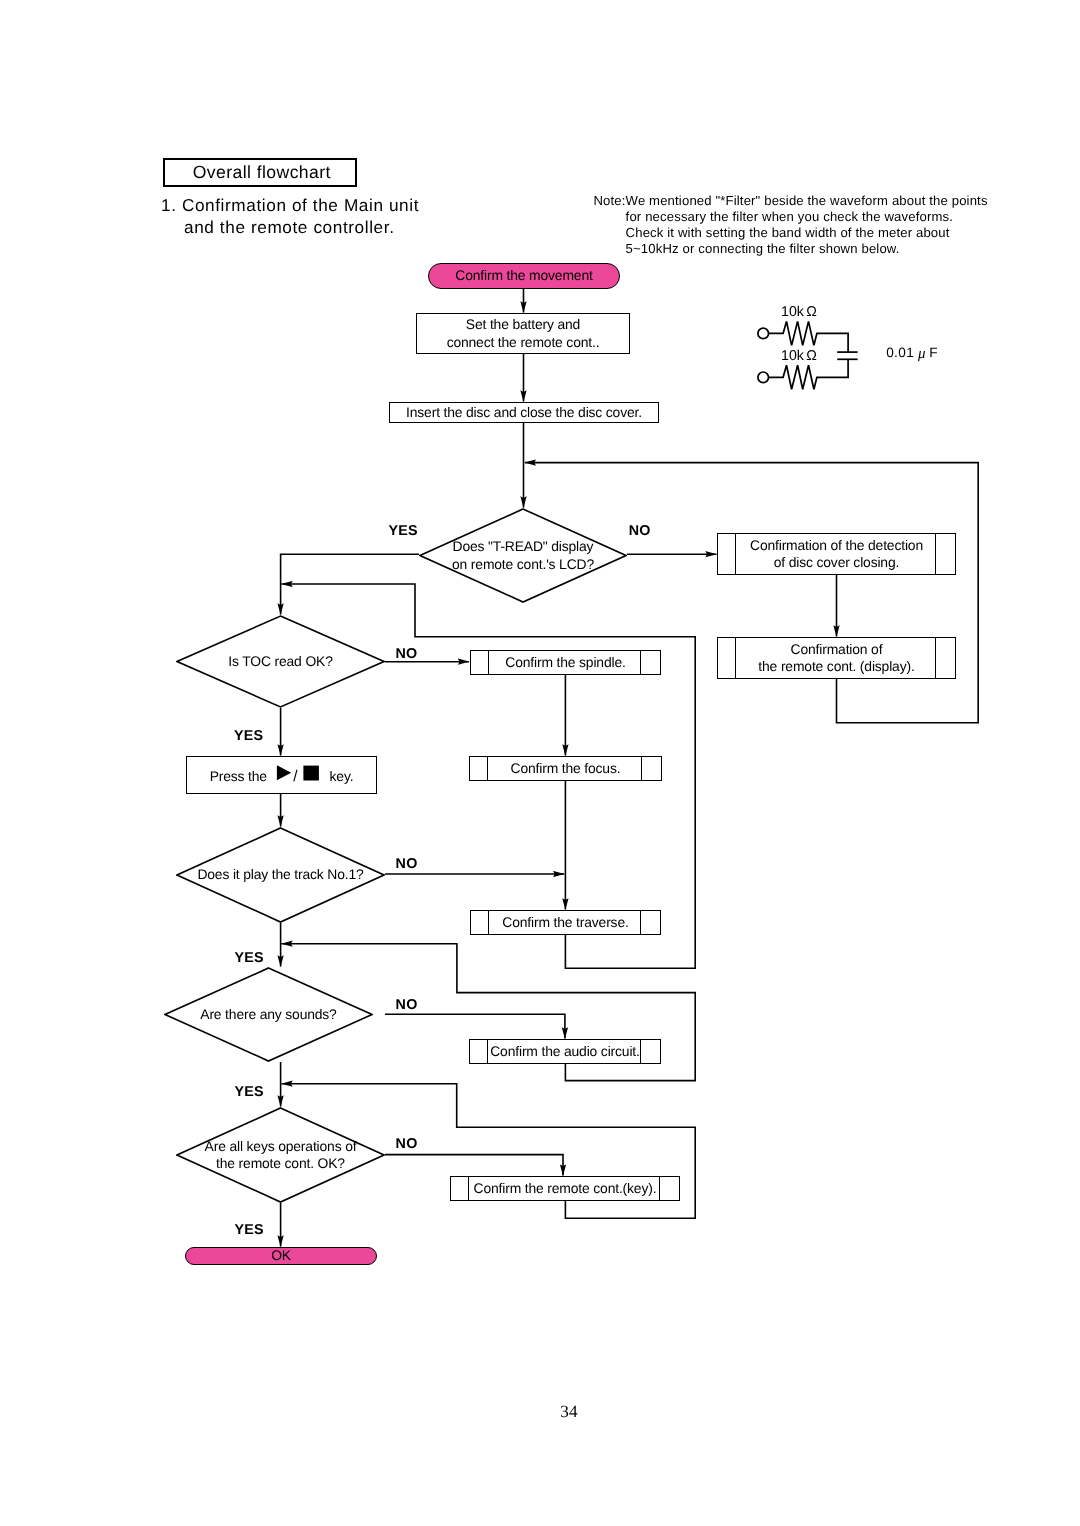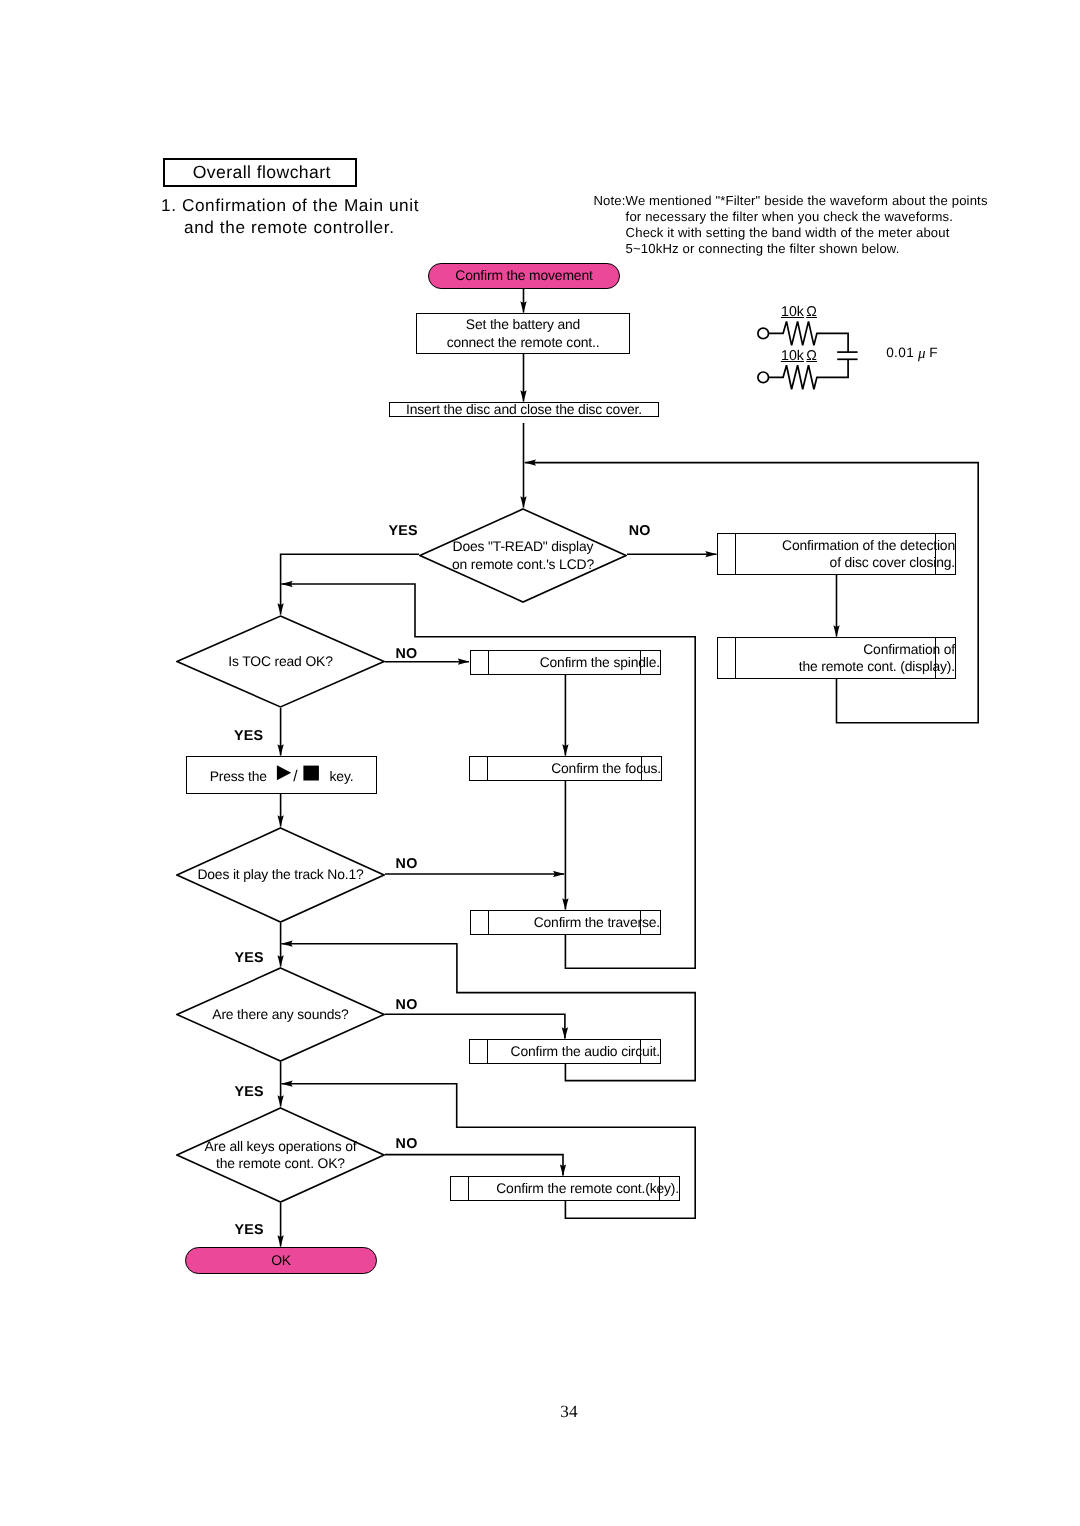--- a/index.html
+++ b/index.html
@@ -29,39 +29,39 @@
   #pageno{left:560.3px;top:1403.2px;font-family:"Liberation Serif", serif;font-size:17.2px;
           line-height:18px;white-space:nowrap;}
 
   
   .node{position:absolute;box-sizing:border-box;text-align:center;
         font-size:13.9px;line-height:17.2px;letter-spacing:-0.16px;
         display:flex;flex-direction:column;align-items:center;justify-content:center;}
   .node > span{display:block;white-space:nowrap;}
   .proc{border:1.6px solid #000;background:#fff;}
   .term{border:1.6px solid #000;background:#ec4899;border-radius:14px;}
-  .sub{border:1.6px solid #000;background:#fff;align-items:flex-end;}
+  .sub{border:1.6px solid #000;background:#fff;}
   .subline{position:absolute;top:0;bottom:0;width:0;border-left:1.6px solid #000;}
   .subline.l{left:17.4px;}
   .subline.r{right:18.6px;}
   .dia{background:transparent;border:0;}
   .dia .dlabel{position:relative;z-index:2;}
   .diashape{position:absolute;left:0;top:0;width:100%;height:100%;z-index:1;}
   .gicon{display:inline-block;vertical-align:baseline;position:relative;top:0.6px;}
   .pressline{white-space:nowrap;}
   .pressline .slash{padding:0 6px 0 1.6px;font-size:15.5px;position:relative;top:0.6px;}
   .pressline .gicon:first-of-type{margin-left:5px;}
   .pressline .gicon:last-of-type{margin-right:6.5px;}
 
   
   .blabel{position:absolute;font-size:14.3px;font-weight:bold;white-space:nowrap;letter-spacing:0.25px;line-height:14px;}
 
   
   .clabel{position:absolute;white-space:nowrap;}
-  .rlabel{font-size:14.2px;letter-spacing:0.1px;text-decoration:underline;}
+  .rlabel{font-size:14.2px;letter-spacing:0.1px;}
   .rlabel .ohm{padding-left:2.2px;}
   .caplabel{font-size:13.6px;letter-spacing:0.35px;}
   .caplabel .mu{font-family:"Liberation Serif",serif;font-style:italic;font-size:15px;padding:0 3.2px 0 4px;position:relative;top:1px;}
 </style>
 </head>
 <body>
 
 <div id="page">
 
   <div class="abs" id="title-box"></div>
@@ -112,21 +112,21 @@
 
   <div class="node term" style="left:428px;top:263px;width:192px;height:26px;">
     <span>Confirm the movement</span>
   </div>
 
   <div class="node proc" style="left:416px;top:313px;width:214px;height:41px;">
     <span>Set the battery and</span>
     <span>connect the remote cont..</span>
   </div>
 
-  <div class="node proc" style="left:389px;top:402px;width:270px;height:15px;">
+  <div class="node proc" style="left:389px;top:402px;width:270px;height:21px;">
     <span>Insert the disc and close the disc cover.</span>
   </div>
 
   <div class="node dia" style="left:419px;top:508px;width:208px;height:95px;">
     <svg class="diashape" viewBox="0 0 208 95" preserveAspectRatio="none">
         <path d="M104,1 L207,47.5 L104,94 L1,47.5 Z" fill="#fff" stroke="#000" stroke-width="1.6" vector-effect="non-scaling-stroke"></path>
       </svg>
     <span class="dlabel">Does "T-READ" display</span>
     <span class="dlabel">on remote cont.'s LCD?</span>
   </div>
@@ -178,21 +178,21 @@
       </svg>
     <span class="dlabel">Does it play the track No.1?</span>
   </div>
 
   <div class="node sub" style="left:470px;top:910px;width:191px;height:25px;">
     <div class="subline l"></div>
       <div class="subline r"></div>
     <span>Confirm the traverse.</span>
   </div>
 
-  <div class="node dia" style="left:176px;top:967px;width:209px;height:95px;">
+  <div class="node dia" style="left:164px;top:967px;width:209px;height:95px;">
     <svg class="diashape" viewBox="0 0 209 95" preserveAspectRatio="none">
         <path d="M104.5,1 L208,47.5 L104.5,94 L1,47.5 Z" fill="#fff" stroke="#000" stroke-width="1.6" vector-effect="non-scaling-stroke"></path>
       </svg>
     <span class="dlabel">Are there any sounds?</span>
   </div>
 
   <div class="node sub" style="left:469px;top:1039px;width:192px;height:25px;">
     <div class="subline l"></div>
       <div class="subline r"></div>
     <span>Confirm the audio circuit.</span>
@@ -205,21 +205,21 @@
     <span class="dlabel">Are all keys operations of</span>
     <span class="dlabel">the remote cont. OK?</span>
   </div>
 
   <div class="node sub" style="left:450px;top:1176px;width:230px;height:25px;">
     <div class="subline l"></div>
       <div class="subline r"></div>
     <span>Confirm the remote cont.(key).</span>
   </div>
 
-  <div class="node term" style="left:185px;top:1247px;width:192px;height:27px;">
+  <div class="node term" style="left:185px;top:1247px;width:192px;height:18px;">
     <span>OK</span>
   </div>
 
   <div class="blabel" style="left:388.4px;top:523.8px;">YES</div>
   <div class="blabel" style="left:628.7px;top:524.1px;">NO</div>
   <div class="blabel" style="left:395.4px;top:646.9px;">NO</div>
   <div class="blabel" style="left:234.0px;top:728.8px;">YES</div>
   <div class="blabel" style="left:395.6px;top:857.0px;">NO</div>
   <div class="blabel" style="left:234.4px;top:950.9px;">YES</div>
   <div class="blabel" style="left:395.6px;top:997.6px;">NO</div>

